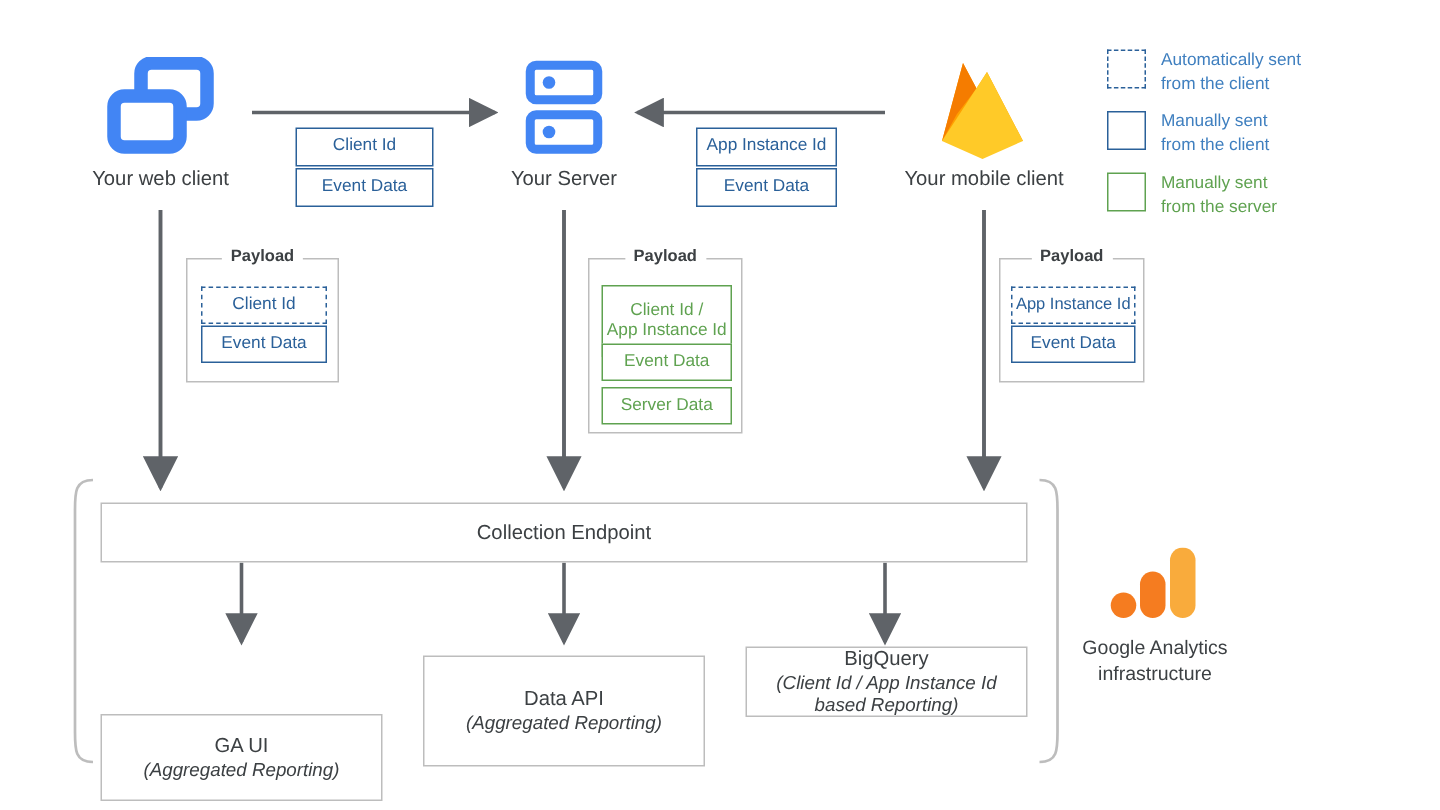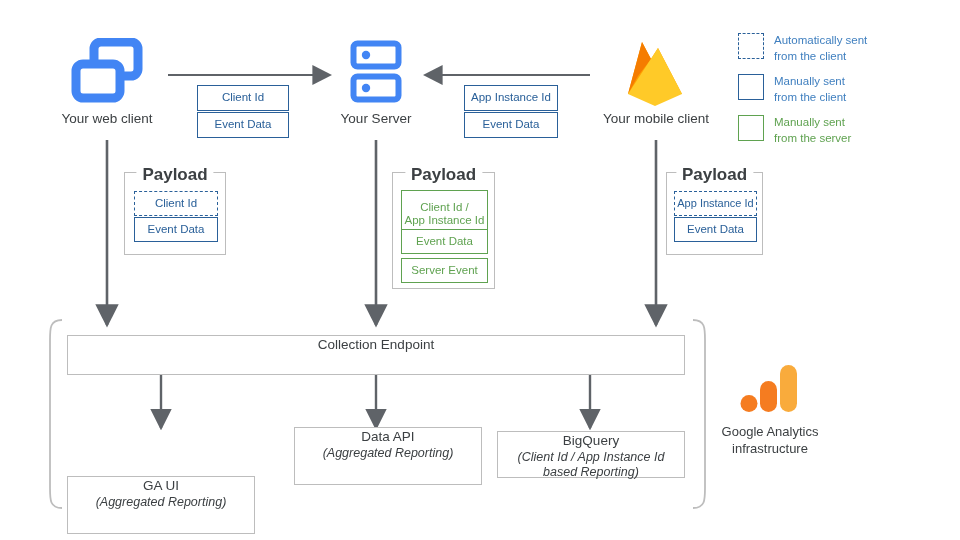--- a/index.html
+++ b/index.html
@@ -28,27 +28,27 @@
   .dbox.green{border:1.6px solid #5fa250;color:#5fa250;}
 
   
   .payload{
     box-sizing:border-box;
     border:1.2px solid #bdbdbd;background:#ffffff;
   }
   .payload-legend{
     position:absolute;top:-8px;left:50%;transform:translateX(-50%);
     background:#ffffff;padding:0 6px;
-    font-size:17px;font-weight:bold;color:#3c4043;white-space:nowrap;
+    font-size:11px;font-weight:bold;color:#3c4043;white-space:nowrap;
   }
 
   
   .gbox{
     box-sizing:border-box;border:1.2px solid #bdbdbd;background:#ffffff;
-    display:flex;flex-direction:column;align-items:center;justify-content:flex-start;
+    display:flex;flex-direction:column;align-items:center;justify-content:center;
     text-align:center;color:#3c4043;
   }
   .gbox .t1{font-size:13.5px;line-height:1.3;}
   .gbox .t2{font-size:12.5px;font-style:italic;line-height:1.25;}
 
   
   .lg-row{position:absolute;display:flex;align-items:flex-start;}
   .lg-swatch{width:26px;height:26px;box-sizing:border-box;background:#fff;flex:0 0 26px;}
   .lg-swatch.dash-blue{border:1.7px dashed #2a6099;}
   .lg-swatch.solid-blue{border:1.7px solid #2a6099;}
@@ -153,39 +153,39 @@
     <div class="payload-legend">Payload</div>
     <div class="dbox blue dashed" style="position:absolute;left:9px;top:18px;width:84px;height:25px;">Client Id</div>
     <div class="dbox blue" style="position:absolute;left:9px;top:44px;width:84px;height:25px;">Event Data</div>
   </div>
 
   <div class="abs payload" style="left:392px;top:172px;width:103px;height:117px;">
     <div class="payload-legend">Payload</div>
     <div class="dbox green" style="position:absolute;left:8px;top:17px;width:87px;height:48px;white-space:pre-line;">Client Id /
 App Instance Id</div>
     <div class="dbox green" style="position:absolute;left:8px;top:56px;width:87px;height:25px;">Event Data</div>
-    <div class="dbox green" style="position:absolute;left:8px;top:85px;width:87px;height:25px;">Server Event</div>
+    <div class="dbox green" style="position:absolute;left:8px;top:85px;width:87px;height:25px;">Server Data</div>
   </div>
 
   <div class="abs payload" style="left:666px;top:172px;width:97px;height:83px;">
     <div class="payload-legend">Payload</div>
     <div class="dbox blue dashed" style="position:absolute;left:7px;top:18px;width:83px;height:25px;font-size:11px;">App Instance Id</div>
     <div class="dbox blue" style="position:absolute;left:7px;top:44px;width:83px;height:25px;">Event Data</div>
   </div>
 
   <div class="abs gbox" style="left:67px;top:335px;width:618px;height:40px;">
     <div class="t1">Collection Endpoint</div>
   </div>
 
   <div class="abs gbox" style="left:67px;top:437px;width:188px;height:58px;margin-top:39px;">
     <div class="t1">GA UI</div>
     <div class="t2">(Aggregated Reporting)</div>
   </div>
 
-  <div class="abs gbox" style="left:282px;top:427px;width:188px;height:58px;margin-left:12px;">
+  <div class="abs gbox" style="left:282px;top:437px;width:188px;height:74px;">
     <div class="t1">Data API</div>
     <div class="t2">(Aggregated Reporting)</div>
   </div>
 
   <div class="abs gbox" style="left:497px;top:431px;width:188px;height:47px;">
     <div class="t1">BigQuery</div>
     <div class="t2" style="white-space:pre-line;">(Client Id / App Instance Id
 based Reporting)</div>
   </div>
 

